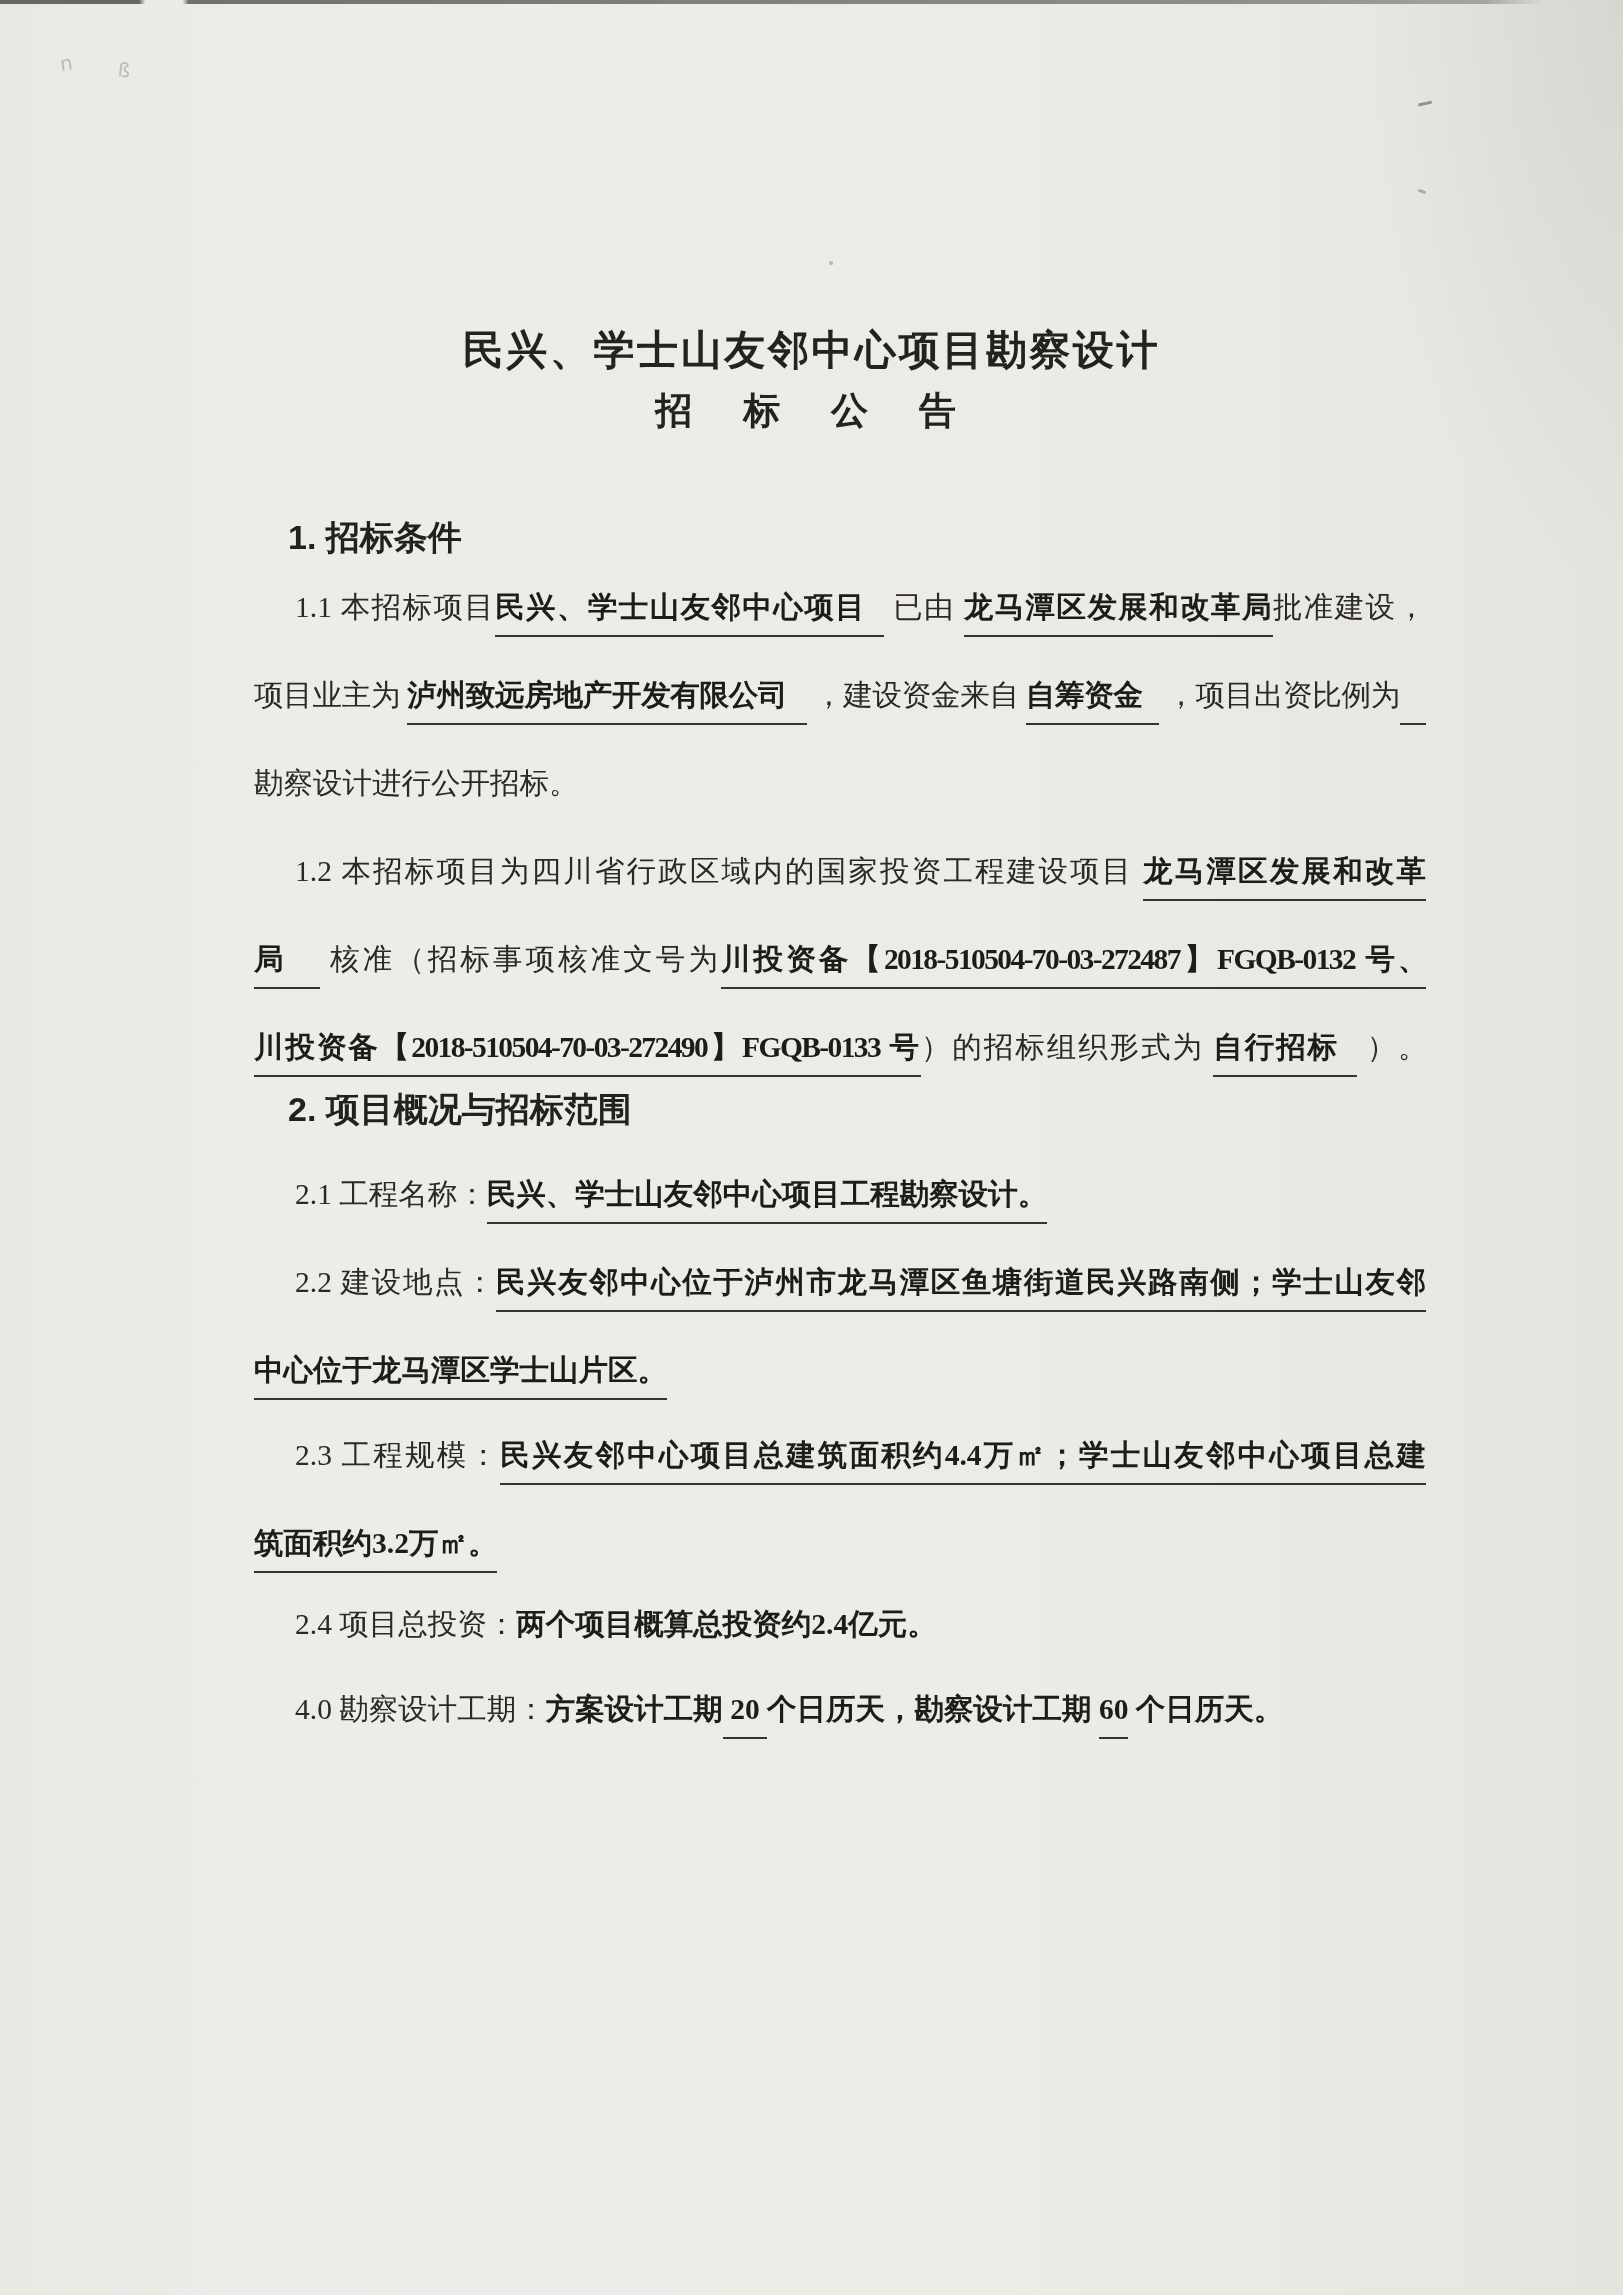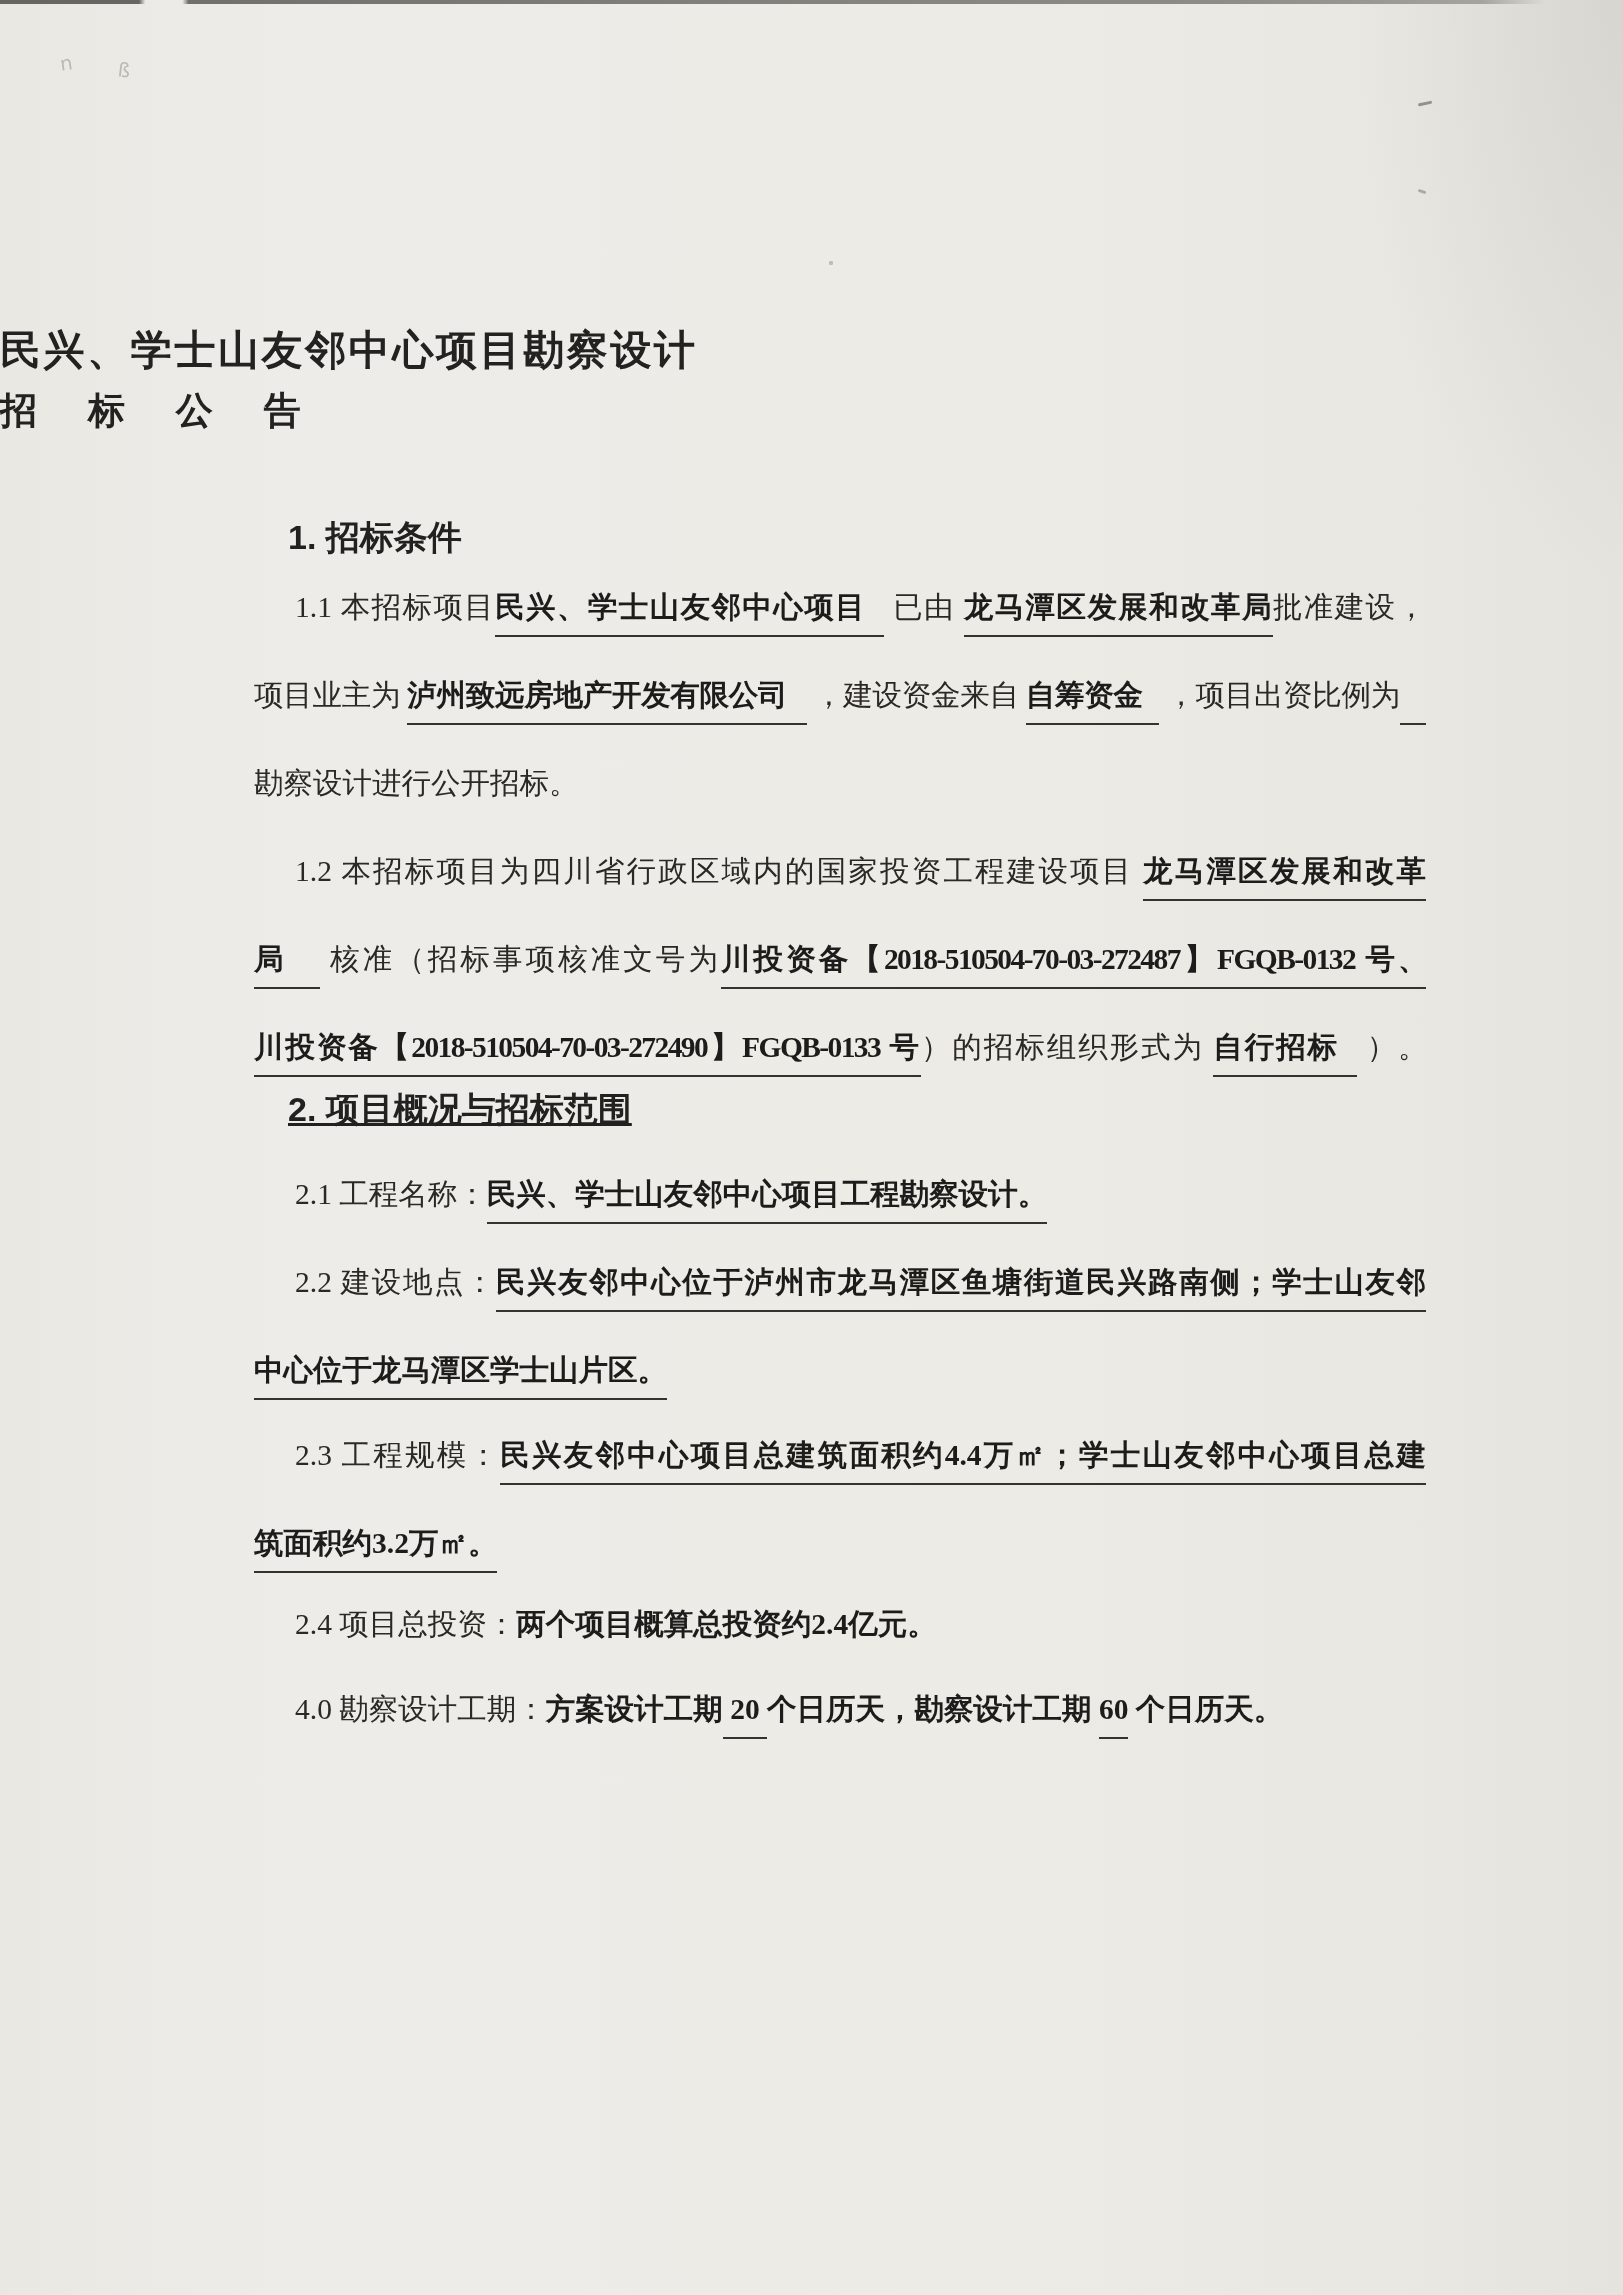--- a/index.html
+++ b/index.html
@@ -29,21 +29,21 @@
     position:absolute;color:#96938b;opacity:.55;
     font-size:19.6px;font-family:"DejaVu Sans",sans-serif;
   }
   .pm-1{left:60px;top:52px;transform:rotate(-8deg);}
   .pm-2{left:118px;top:59px;transform:rotate(6deg);}
   .speck{position:absolute;background:#8f8d88;border-radius:1.3px;}
   .sp-1{left:1418px;top:102px;width:14.4px;height:2.6px;transform:rotate(-12deg);}
   .sp-2{left:1418px;top:190px;width:7.9px;height:3.3px;transform:rotate(18deg);opacity:.7;}
   .sp-3{left:829px;top:261px;width:3.9px;height:3.9px;opacity:.5;}
 
-  .titles{position:relative;width:1623px;text-align:left;color:#232220;}
+  .titles{position:relative;width:1623px;text-align:center;color:#232220;}
   .title-main{
     margin:321px 0 0 0;line-height:59px;font-size:41px;font-weight:bold;
     font-family:"Liberation Sans","DejaVu Sans",sans-serif;letter-spacing:2.6px;
   }
   .title-sub{
     margin:1.3px 0 0 0;line-height:59px;font-size:37px;font-weight:bold;
     font-family:"Liberation Sans","DejaVu Sans",sans-serif;letter-spacing:11.8px;word-spacing:17px;
   }
 
   #doc{position:relative;margin-left:254px;width:1172px;color:#2b2926;}
@@ -65,21 +65,21 @@
   .seg.bd{font-weight:bold;color:#1d1c1a;}
   .seg.ul{border-bottom:2.6px solid #35332f;padding-bottom:12px;}
   .blank{
     display:inline-block;position:relative;top:20px;height:5.2px;
     border-bottom:2.6px solid #35332f;
   }
   
   .b-h1{margin-top:71px;}
   .b-p11{margin-top:0;}
   .b-p12{margin-top:0;}
-  .b-h2{margin-top:-8.5px;text-decoration:underline;}
+  .b-h2{margin-top:-8.5px;}
   .b-p21{margin-top:15px;}
   .b-p22{margin-top:0;}
   .b-p23{margin-top:-3.3px;}
   .b-p24{margin-top:-6.5px;}
   .b-p25{margin-top:-3.3px;}
   .b-p26{margin-top:-3.3px;}
 </style>
 </head>
 <body>
 

